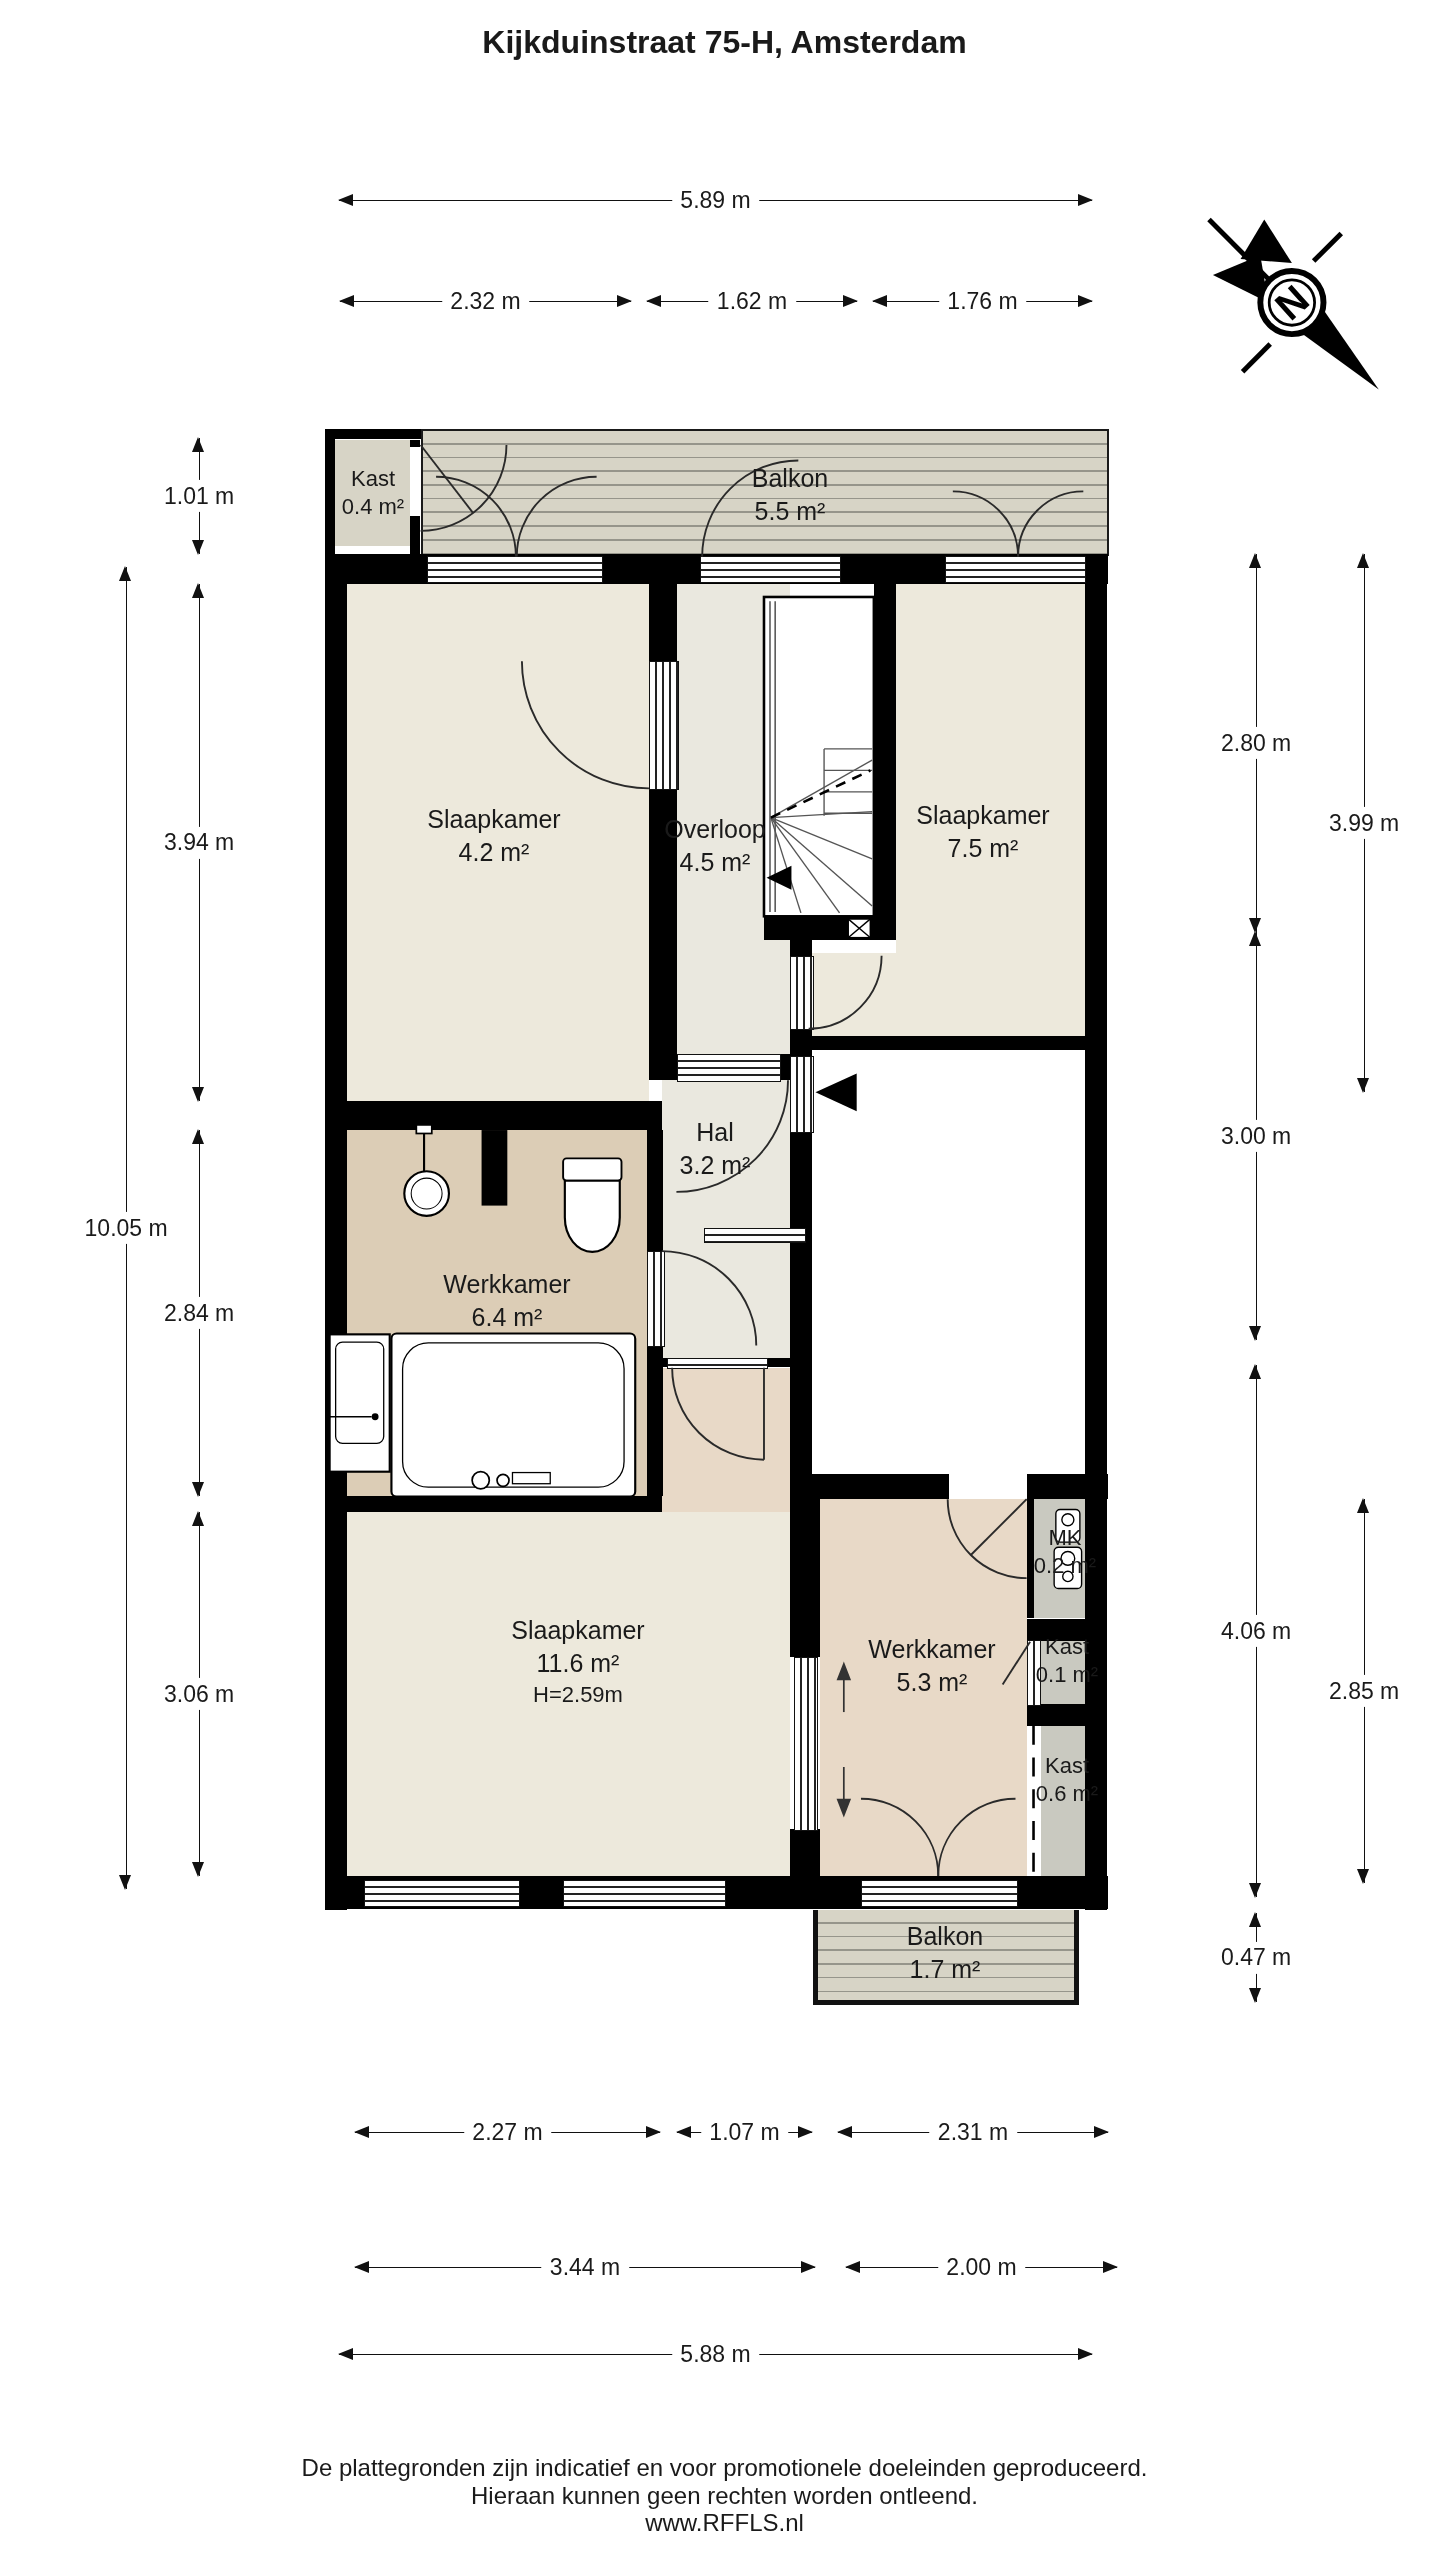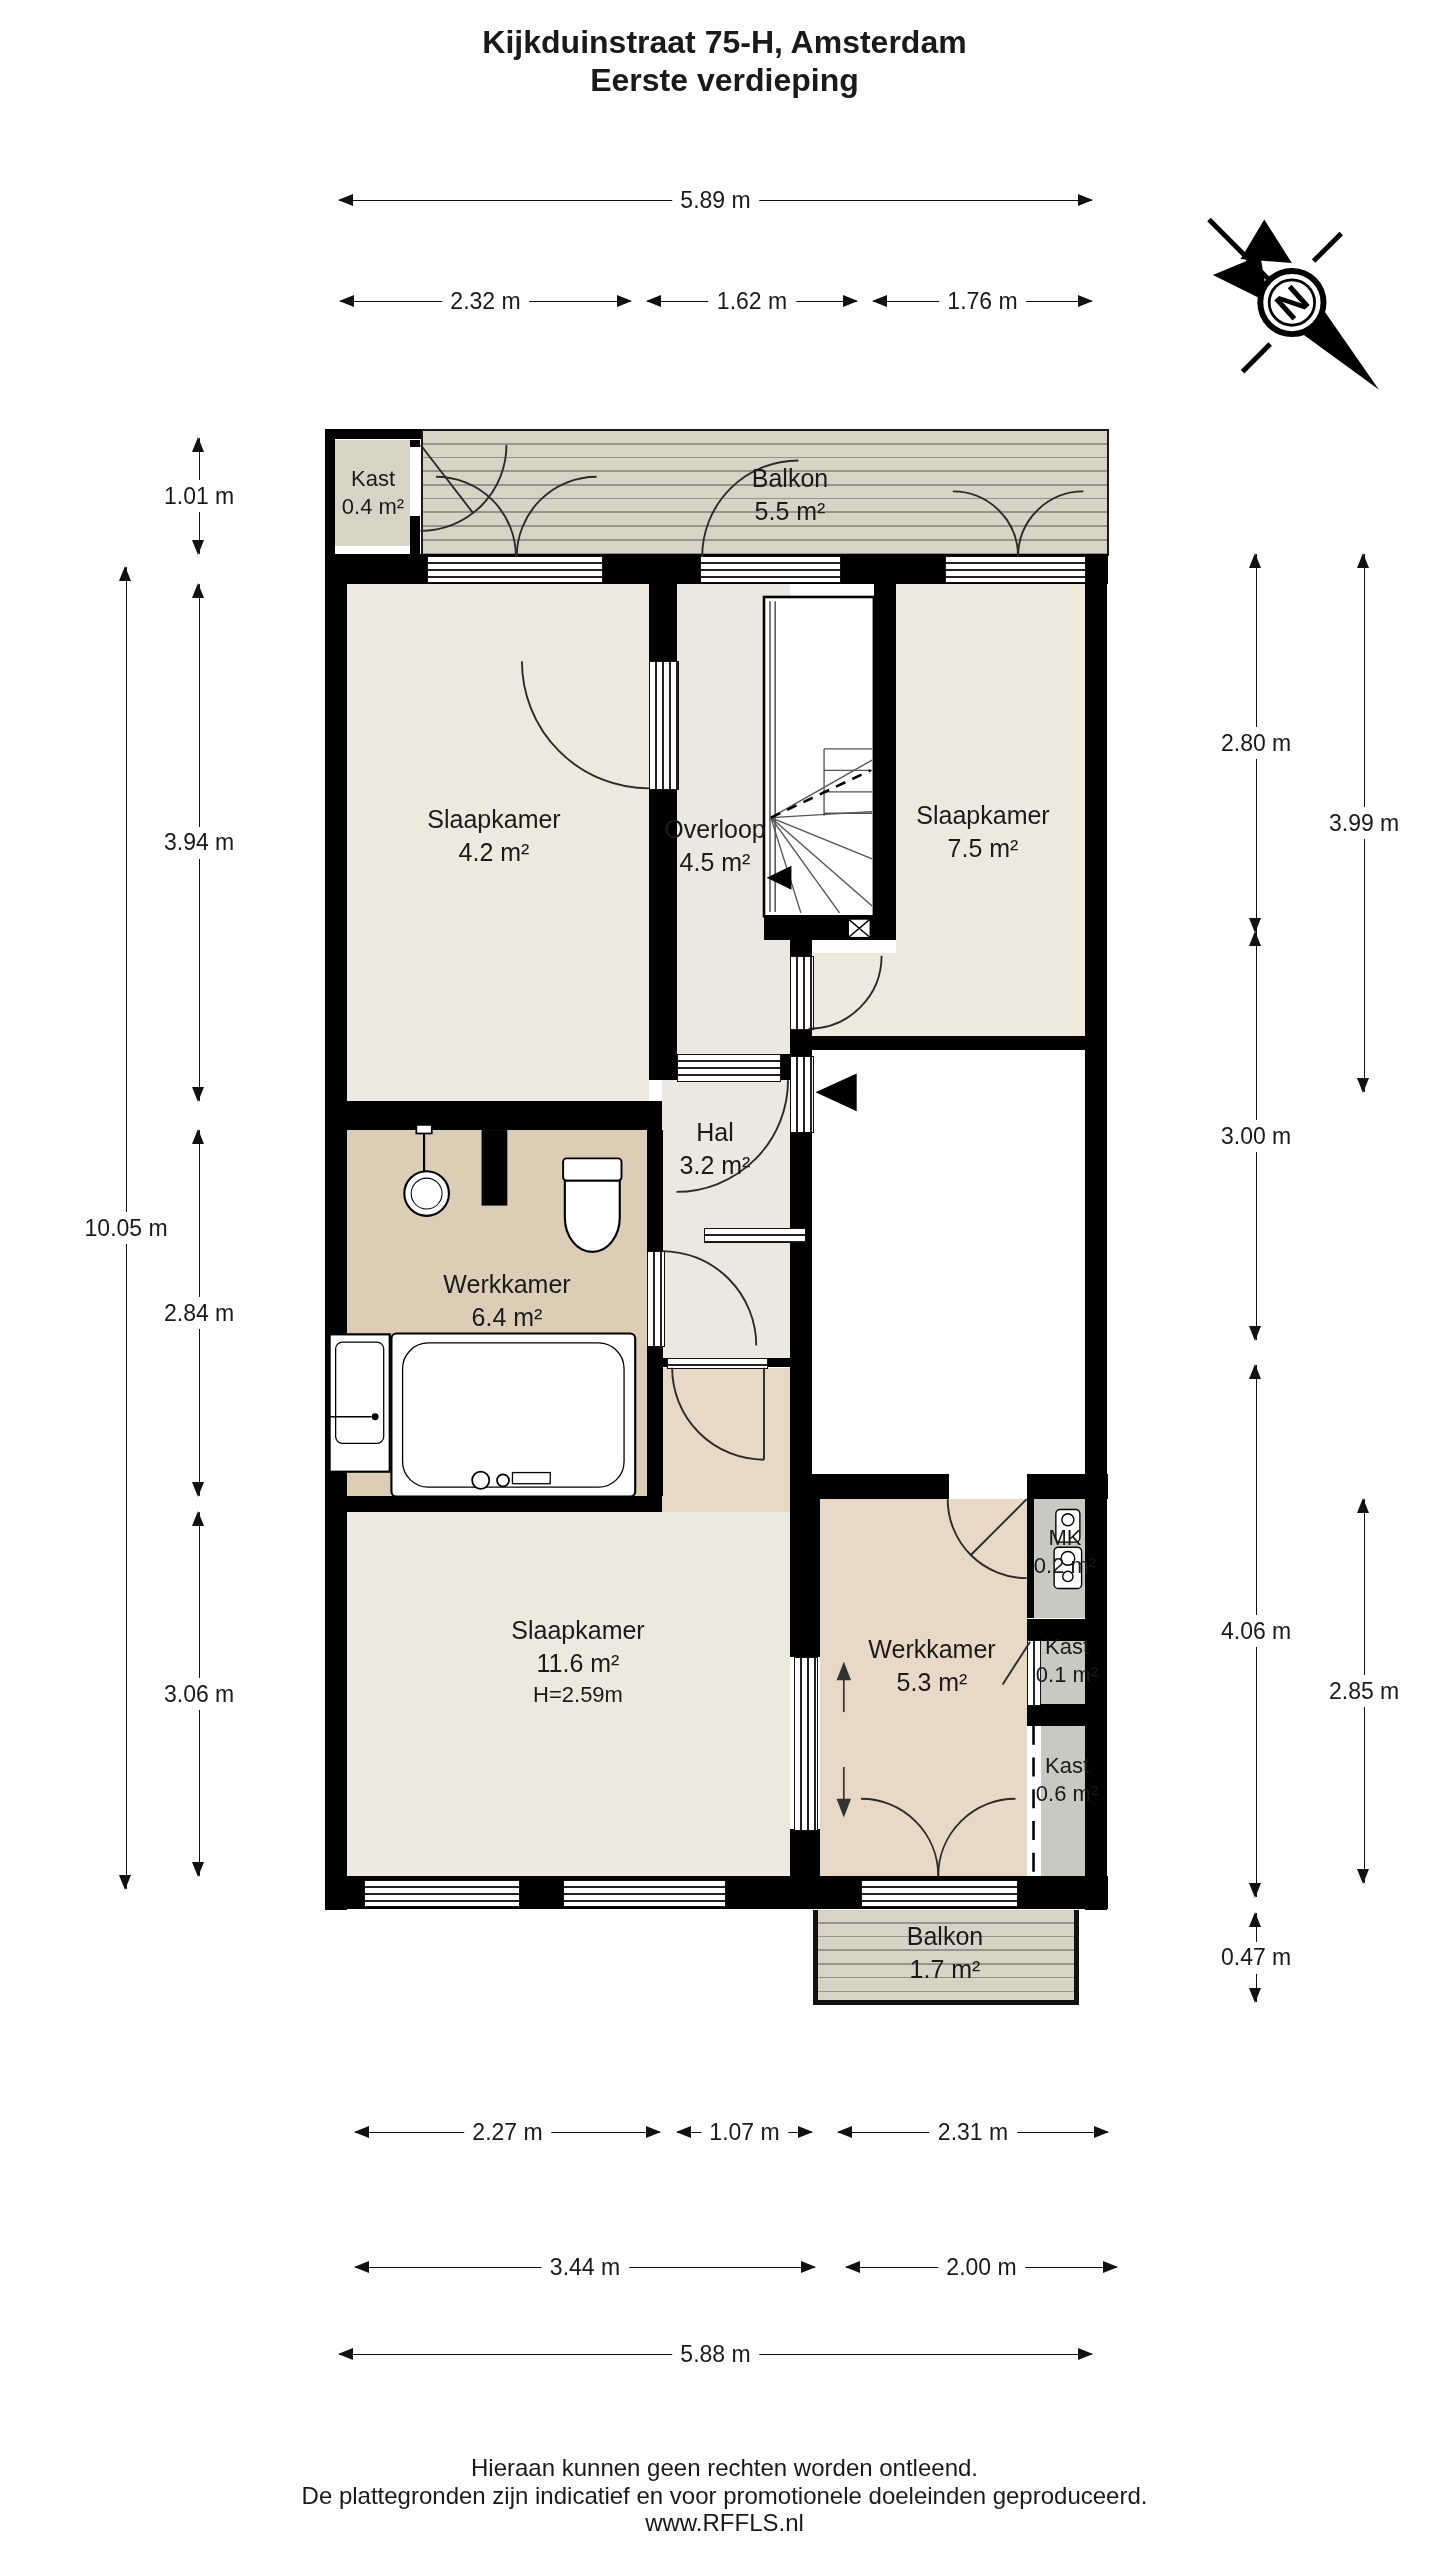--- a/index.html
+++ b/index.html
@@ -40,21 +40,20 @@
   .title{position:absolute;left:0;width:1449px;text-align:center;font-weight:bold;font-size:32px;}
   .footer{position:absolute;left:0;width:1449px;text-align:center;font-size:24px;line-height:1.15;}
   svg{position:absolute;left:0;top:0;z-index:20;}
 </style>
 </head>
 <body>
 
 <div class="plan">
 
   <div class="title" style="top:24px">Kijkduinstraat 75-H, Amsterdam</div>
-  <div class="title" style="top:62px">Eerste verdieping</div>
 
   <div class="floor f-cream" style="left:347px;top:584px;width:302px;height:517px"></div>
   <div class="floor f-light" style="left:677px;top:584px;width:113px;height:471px"></div>
   <div class="floor f-cream" style="left:896px;top:584px;width:189px;height:453px"></div>
   <div class="floor f-cream" style="left:811px;top:953px;width:85px;height:83px"></div>
   <div class="floor f-light" style="left:662px;top:1080px;width:128px;height:278px"></div>
   <div class="floor f-pink" style="left:662px;top:1368px;width:128px;height:144px"></div>
   <div class="floor f-tan" style="left:347px;top:1130px;width:300px;height:366px"></div>
   <div class="floor f-cream" style="left:347px;top:1512px;width:443px;height:364px"></div>
   <div class="floor f-pink" style="left:820px;top:1499px;width:207px;height:377px"></div>
@@ -368,19 +367,19 @@
       <i class="r"></i>
       <span>2.00 m</span>
     </div>
   <div class="dim-h" style="left:339px;top:2354px;width:753px">
     <i class="l"></i>
       <i class="r"></i>
       <span>5.88 m</span>
     </div>
 
   <div class="footer" style="top:2454px">
+    <div>De plattegronden zijn indicatief en voor promotionele doeleinden geproduceerd.</div>
     <div>Hieraan kunnen geen rechten worden ontleend.</div>
-    <div>De plattegronden zijn indicatief en voor promotionele doeleinden geproduceerd.</div>
     <div>www.RFFLS.nl</div>
   </div>
 
 </div>
 
 
 </body></html>

